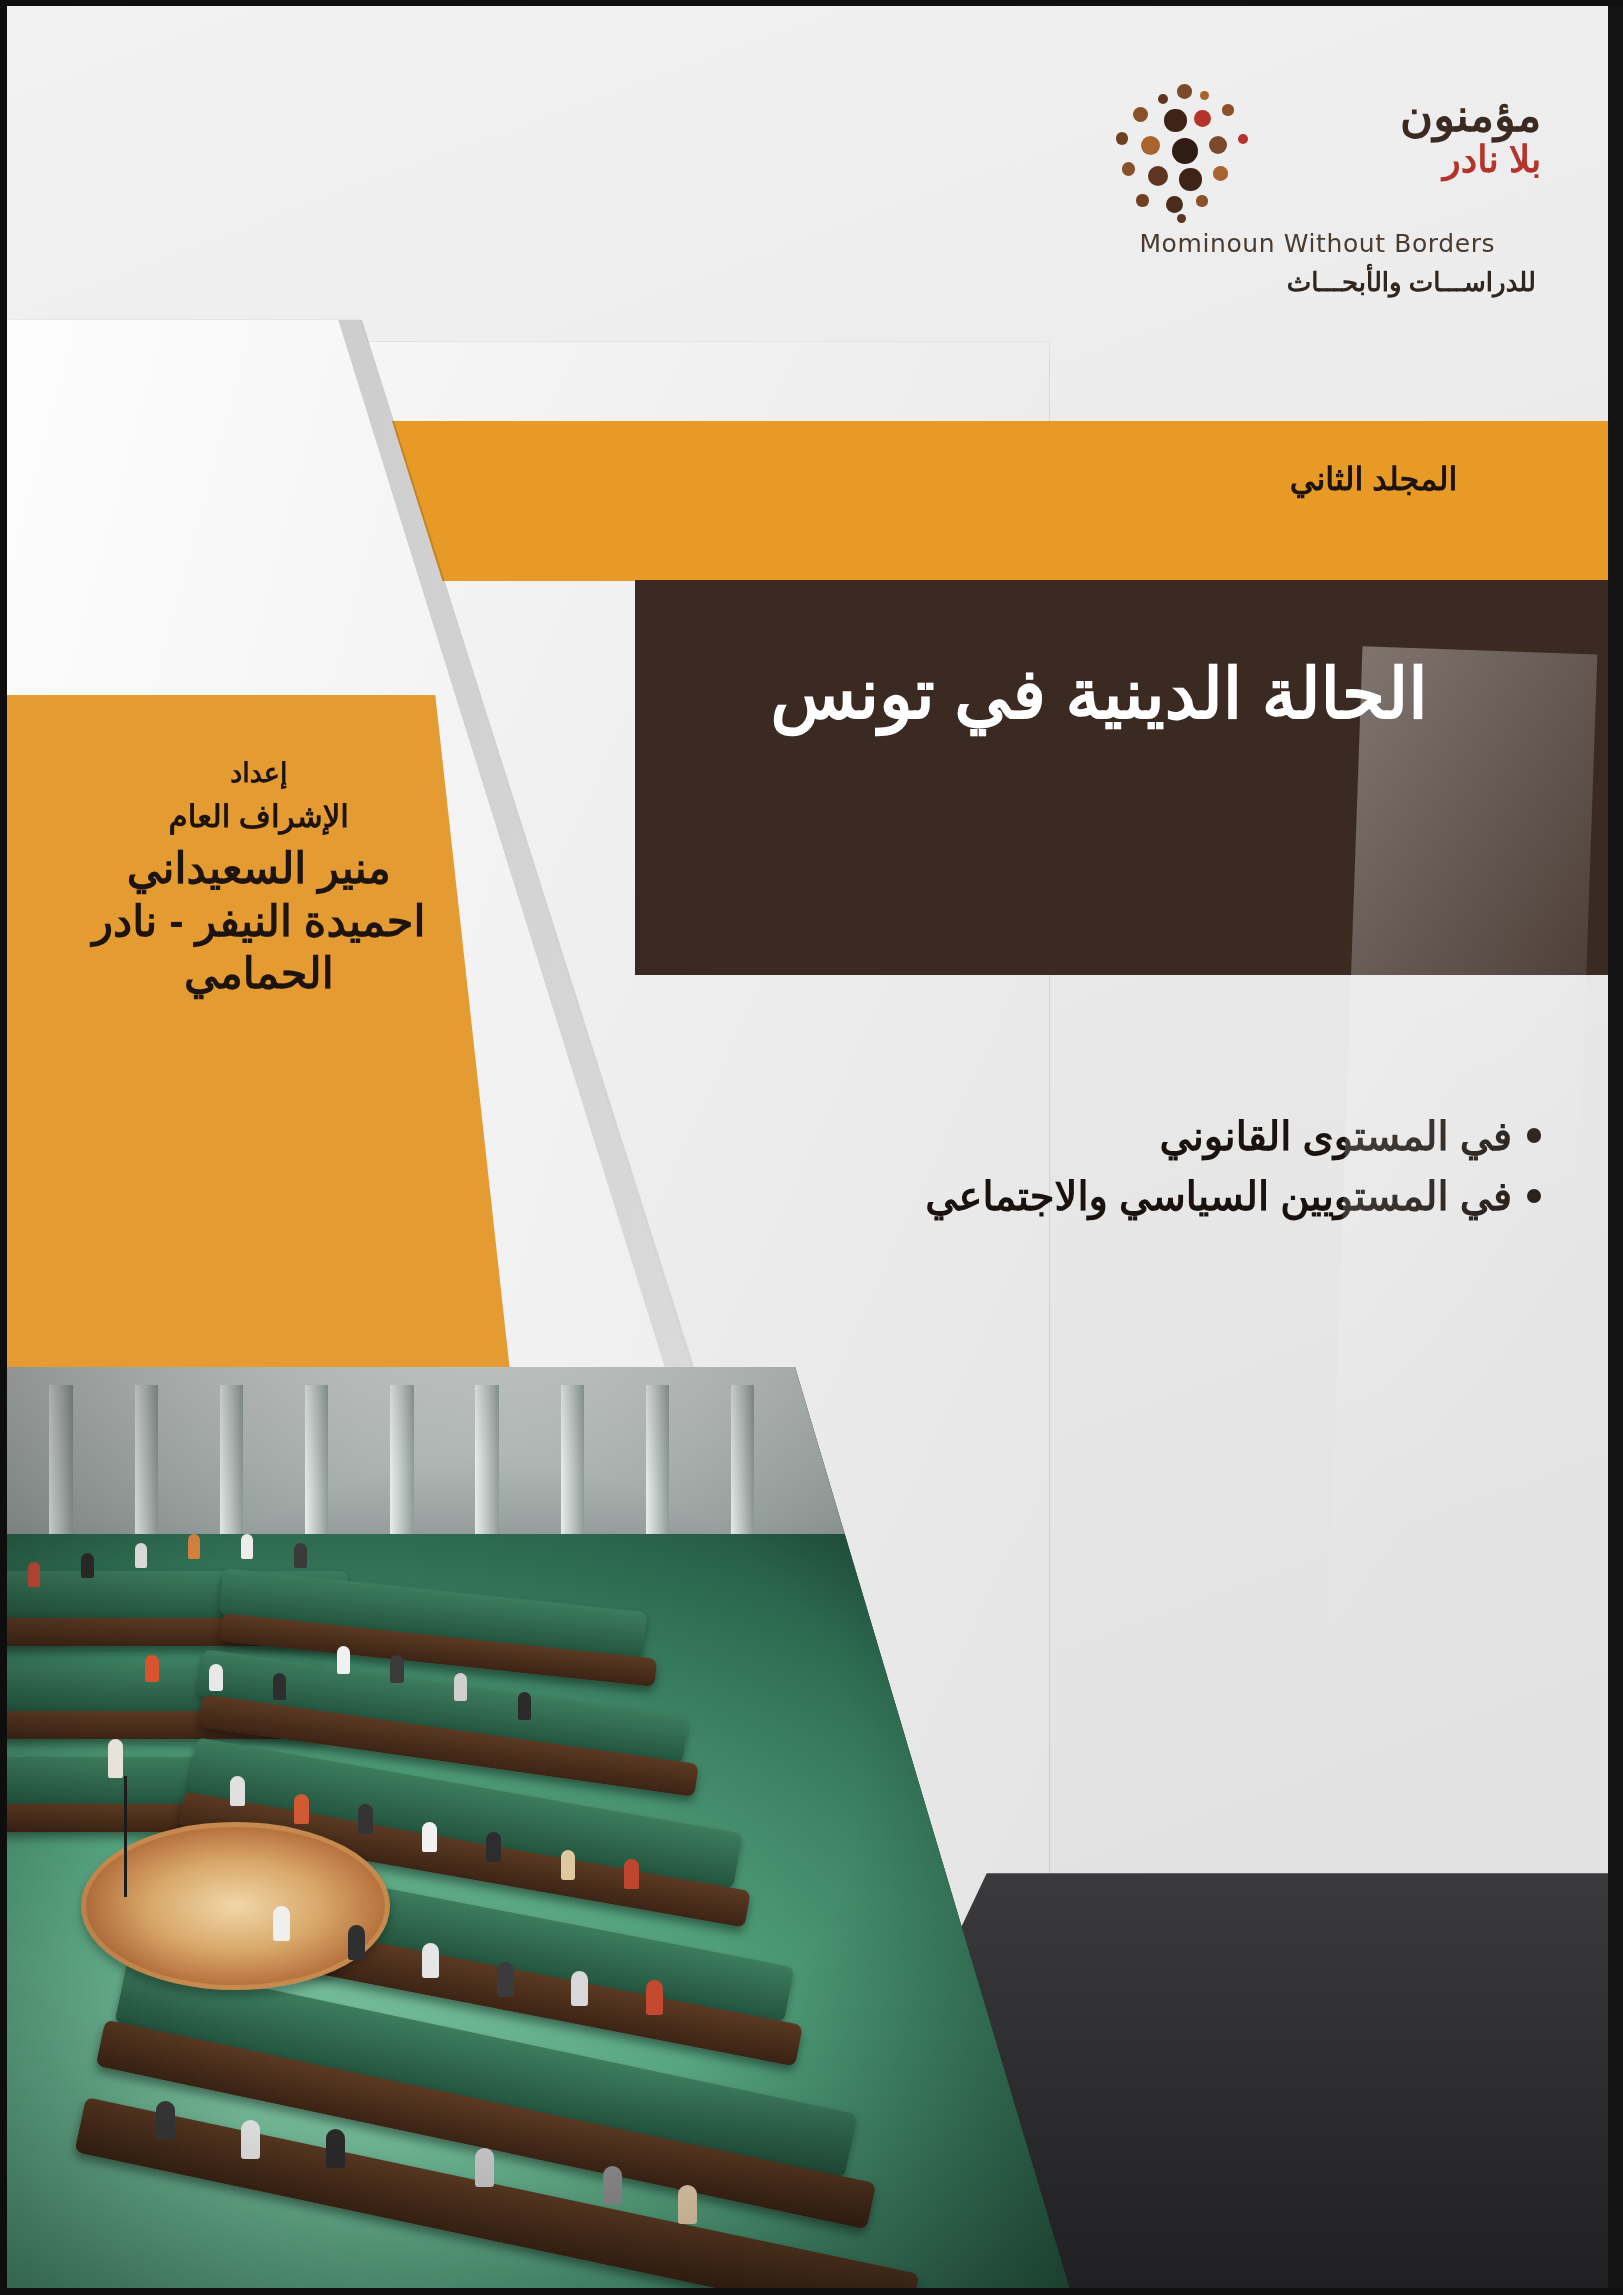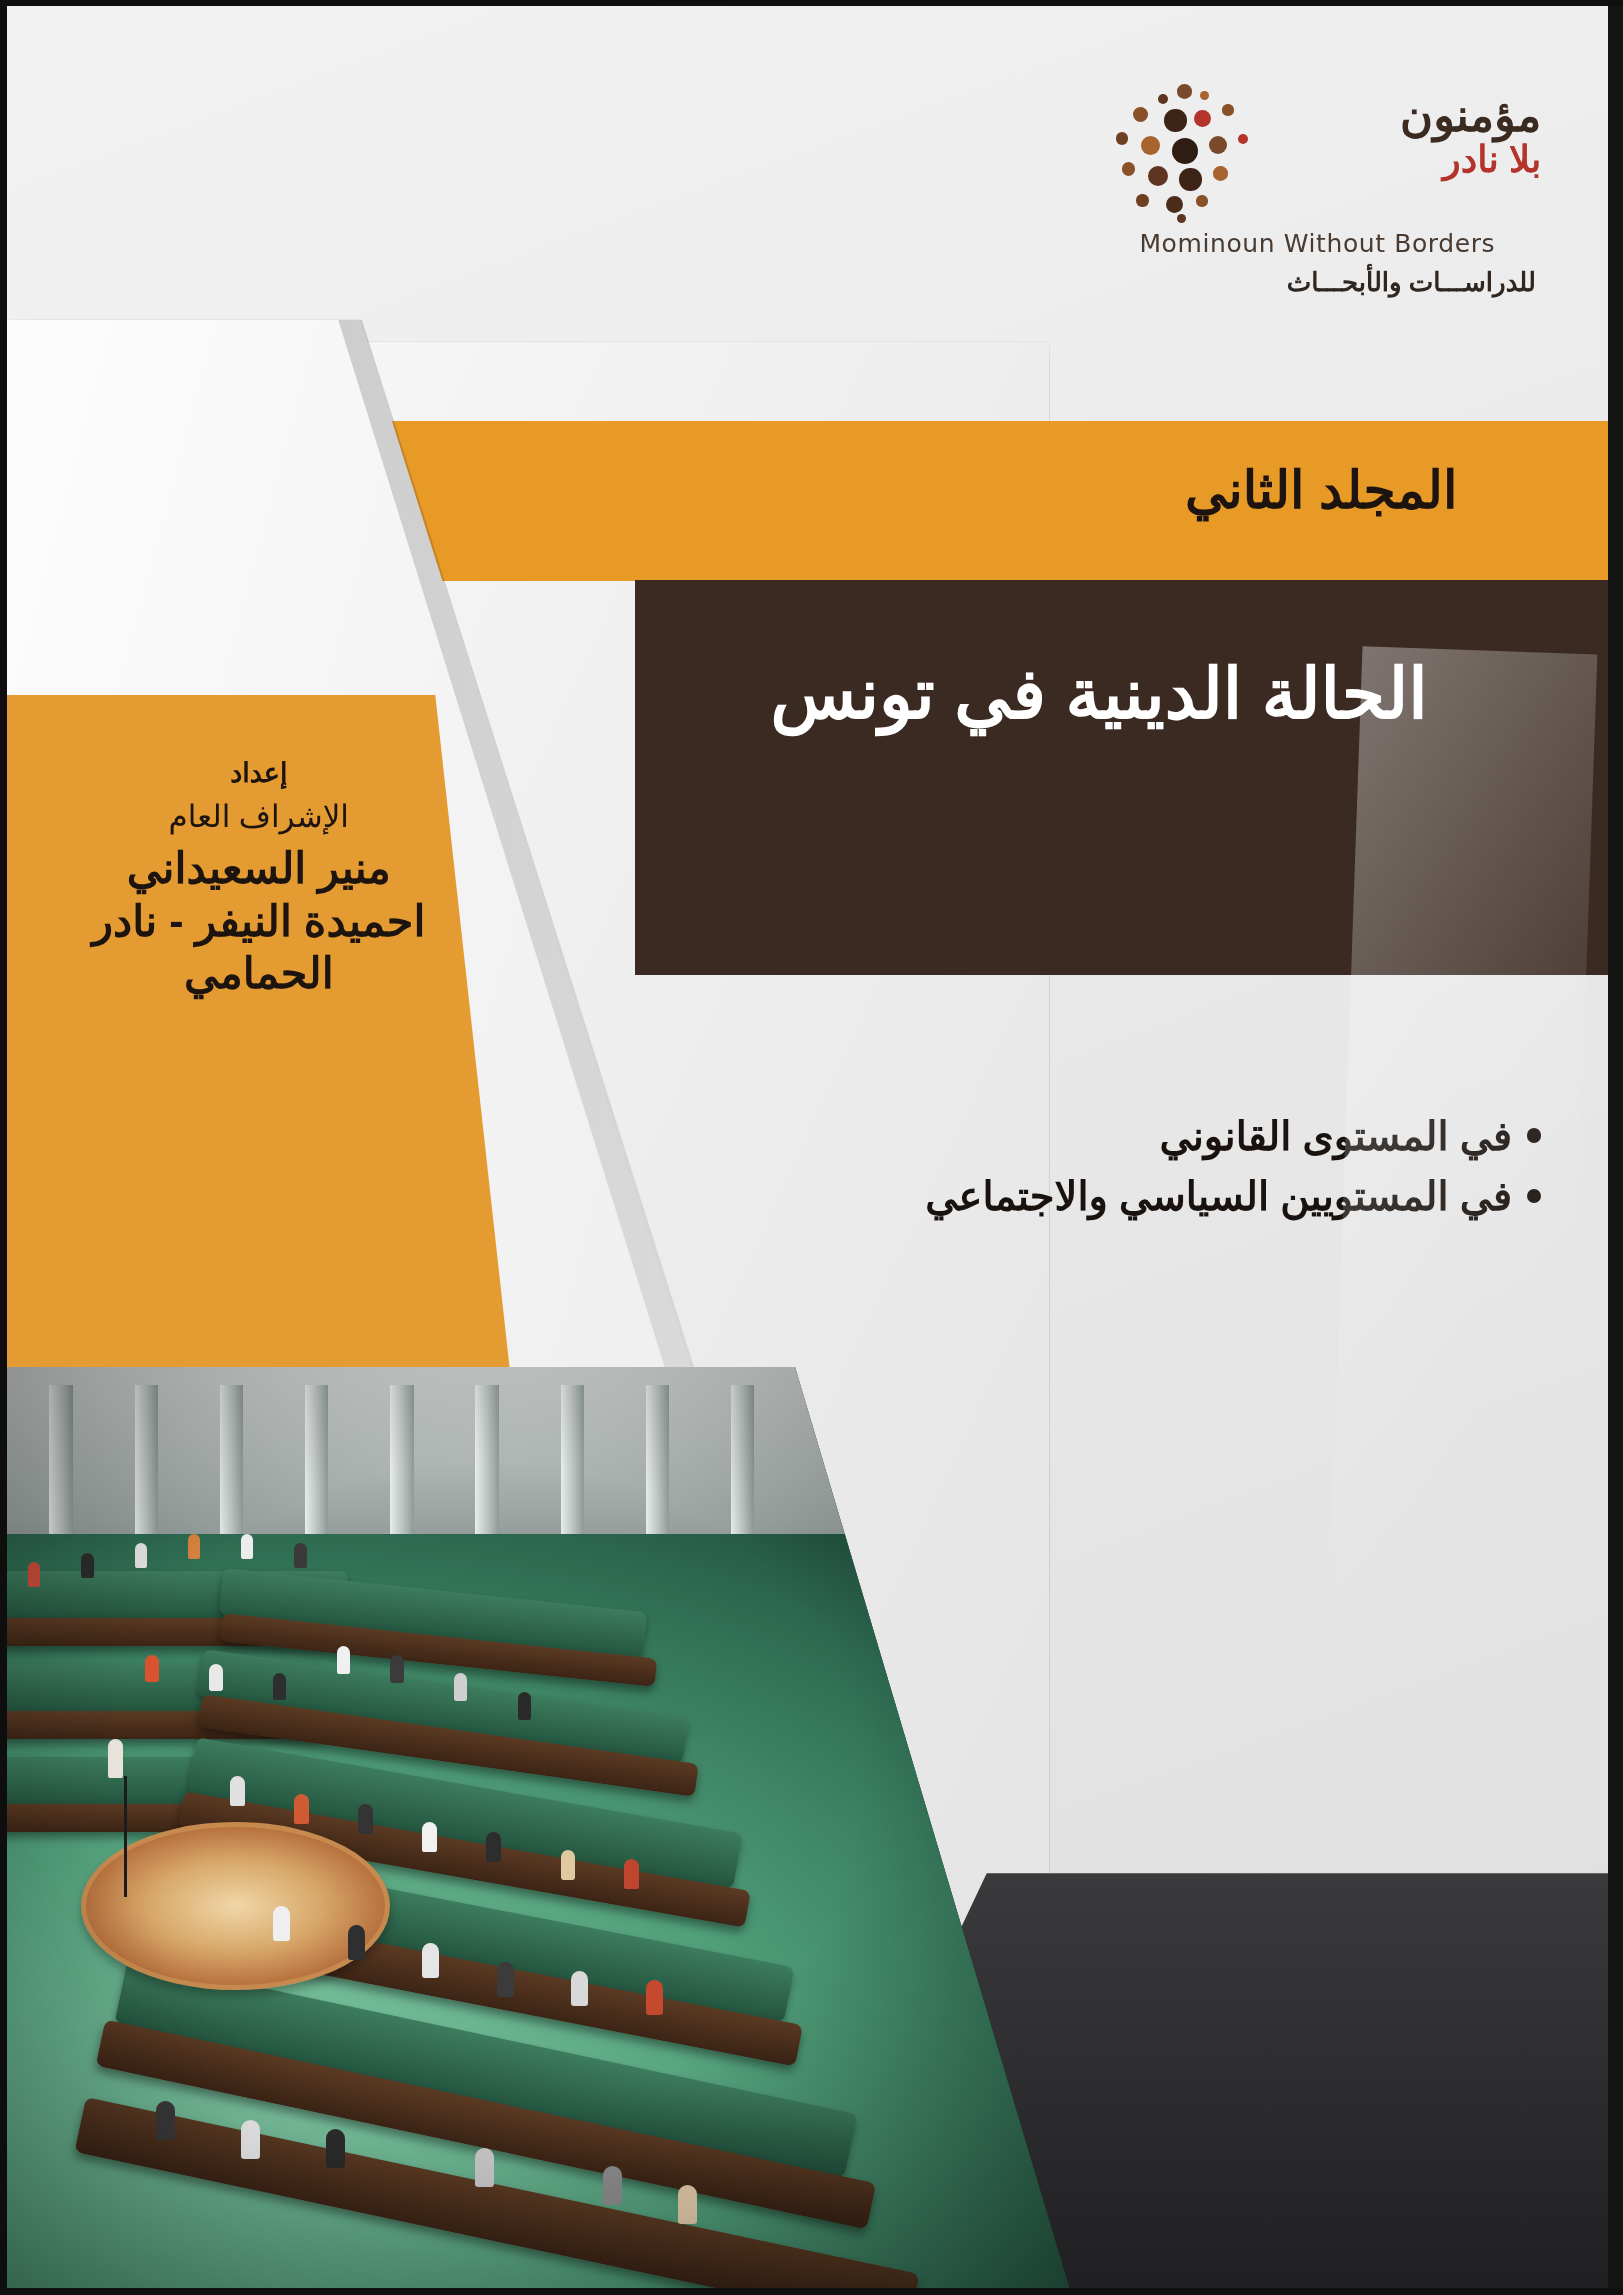--- a/index.html
+++ b/index.html
@@ -142,21 +142,21 @@
     right: 0;
     top: 415px;
     height: 160px;
     background: #e89a27;
     z-index: 16;
   }
   .volume-band .lbl {
     position: absolute;
     right: 151px;
     top: 39px;
-    font-size: 52px;
+    font-size: 32px;
     font-weight: bold;
     color: #1d1410;
   }
 
   
   .title-band {
     position: absolute;
     left: 628px;
     right: 0;
     top: 574px;
@@ -235,21 +235,21 @@
     font-weight: bold;
     margin-bottom: 9px;
   }
   .ap-big {
     font-size: 44px;
     font-weight: bold;
     margin-bottom: 50px;
   }
   .ap-small2 {
     font-size: 31px;
-    font-weight: normal;
+    font-weight: bold;
     margin-bottom: 7.8px;
   }
   .ap-name {
     font-size: 43px;
     font-weight: bold;
     line-height: 1.22;
   }
 
   
   .bullets {

